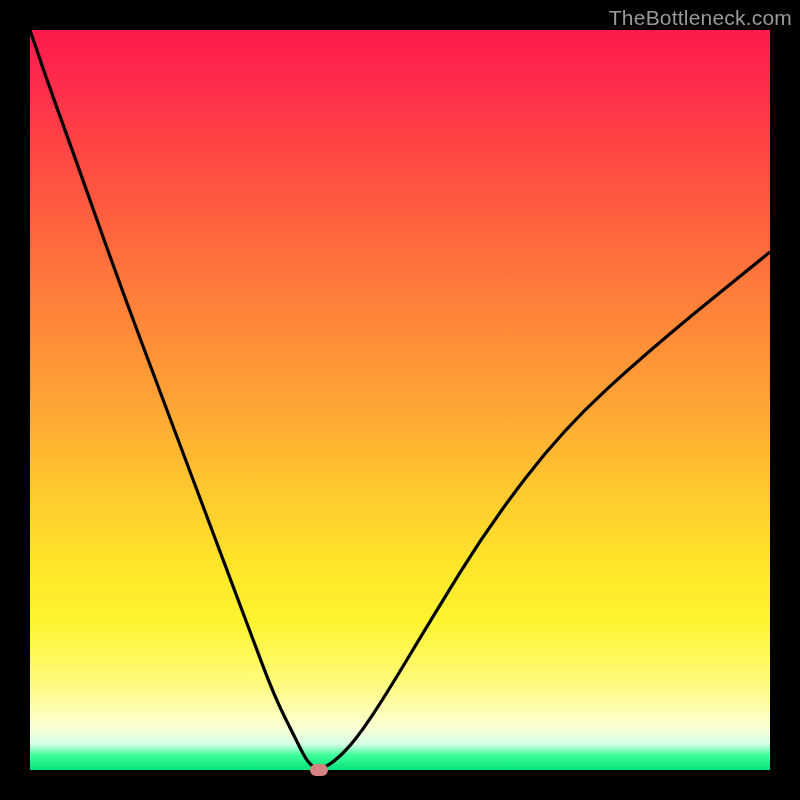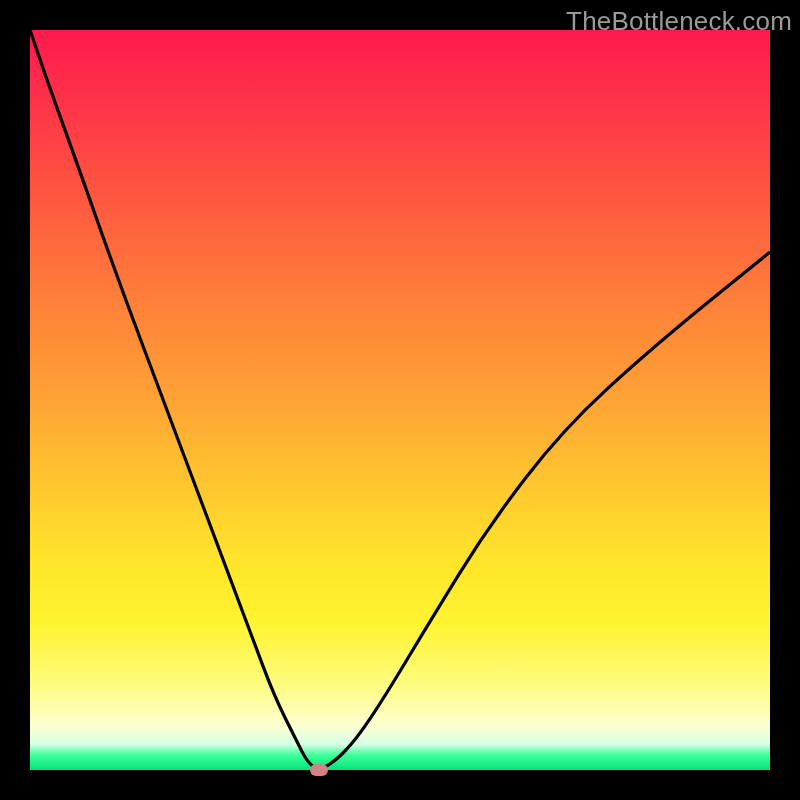--- a/index.html
+++ b/index.html
@@ -41,21 +41,21 @@
       #d6ffe6 96.5%,
       #3dff9a 98%,
       #06e37b 100%
     );
   }
   .watermark {
     position: absolute;
     top: 6px;
     right: 8px;
     color: #9a9a9a;
-    font-size: 26px;
+    font-size: 21px;
     letter-spacing: 0.2px;
     pointer-events: none;
   }
   .curve-svg {
     position: absolute;
     left: 30px;
     top: 30px;
     width: 740px;
     height: 740px;
   }

